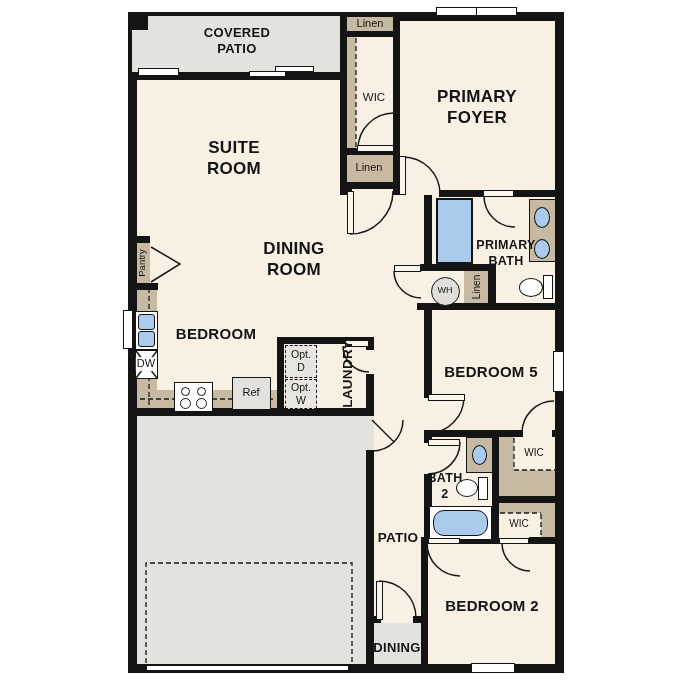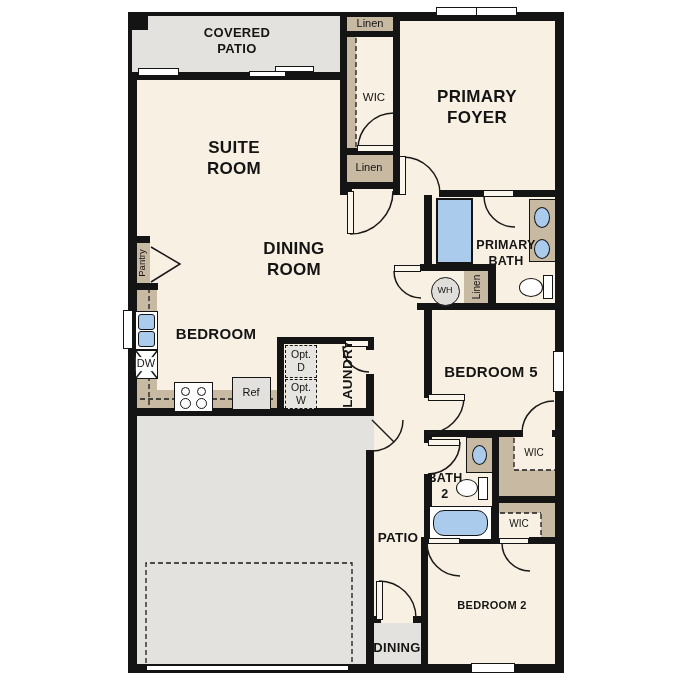--- a/index.html
+++ b/index.html
@@ -191,21 +191,21 @@
   </div>
   <div class="lbl b" style="left:506px;top:254px;font-size:12.5px;">
     <span class="line">PRIMARY</span>
       <span class="line">BATH</span>
   </div>
   <div class="lbl b" style="left:491px;top:372px;font-size:15px;">BEDROOM 5</div>
   <div class="lbl b" style="left:445px;top:487px;font-size:12.5px;">
     <span class="line">BATH</span>
       <span class="line">2</span>
   </div>
-  <div class="lbl b" style="left:492px;top:606px;font-size:11px;">BEDROOM 2</div>
+  <div class="lbl b" style="left:492px;top:606px;font-size:15px;">BEDROOM 2</div>
   <div class="lbl b" style="left:398px;top:538px;font-size:13.5px;">PATIO</div>
   <div class="lbl b" style="left:397px;top:648px;font-size:13px;">DINING</div>
   <div class="vlbl b" style="left:347px;top:374px;font-size:13.5px;">LAUNDRY</div>
 
   <div class="lbl" style="left:370px;top:24px;font-size:11px;">Linen</div>
   <div class="lbl" style="left:374px;top:97px;font-size:11.5px;">WIC</div>
   <div class="lbl" style="left:369px;top:168px;font-size:11px;">Linen</div>
   <div class="vlbl" style="left:476px;top:287px;font-size:10px;">Linen</div>
   <div class="vlbl" style="left:141px;top:263px;font-size:9.5px;">Pantry</div>
   <div class="lbl" style="left:534px;top:453px;font-size:10px;">WIC</div>

